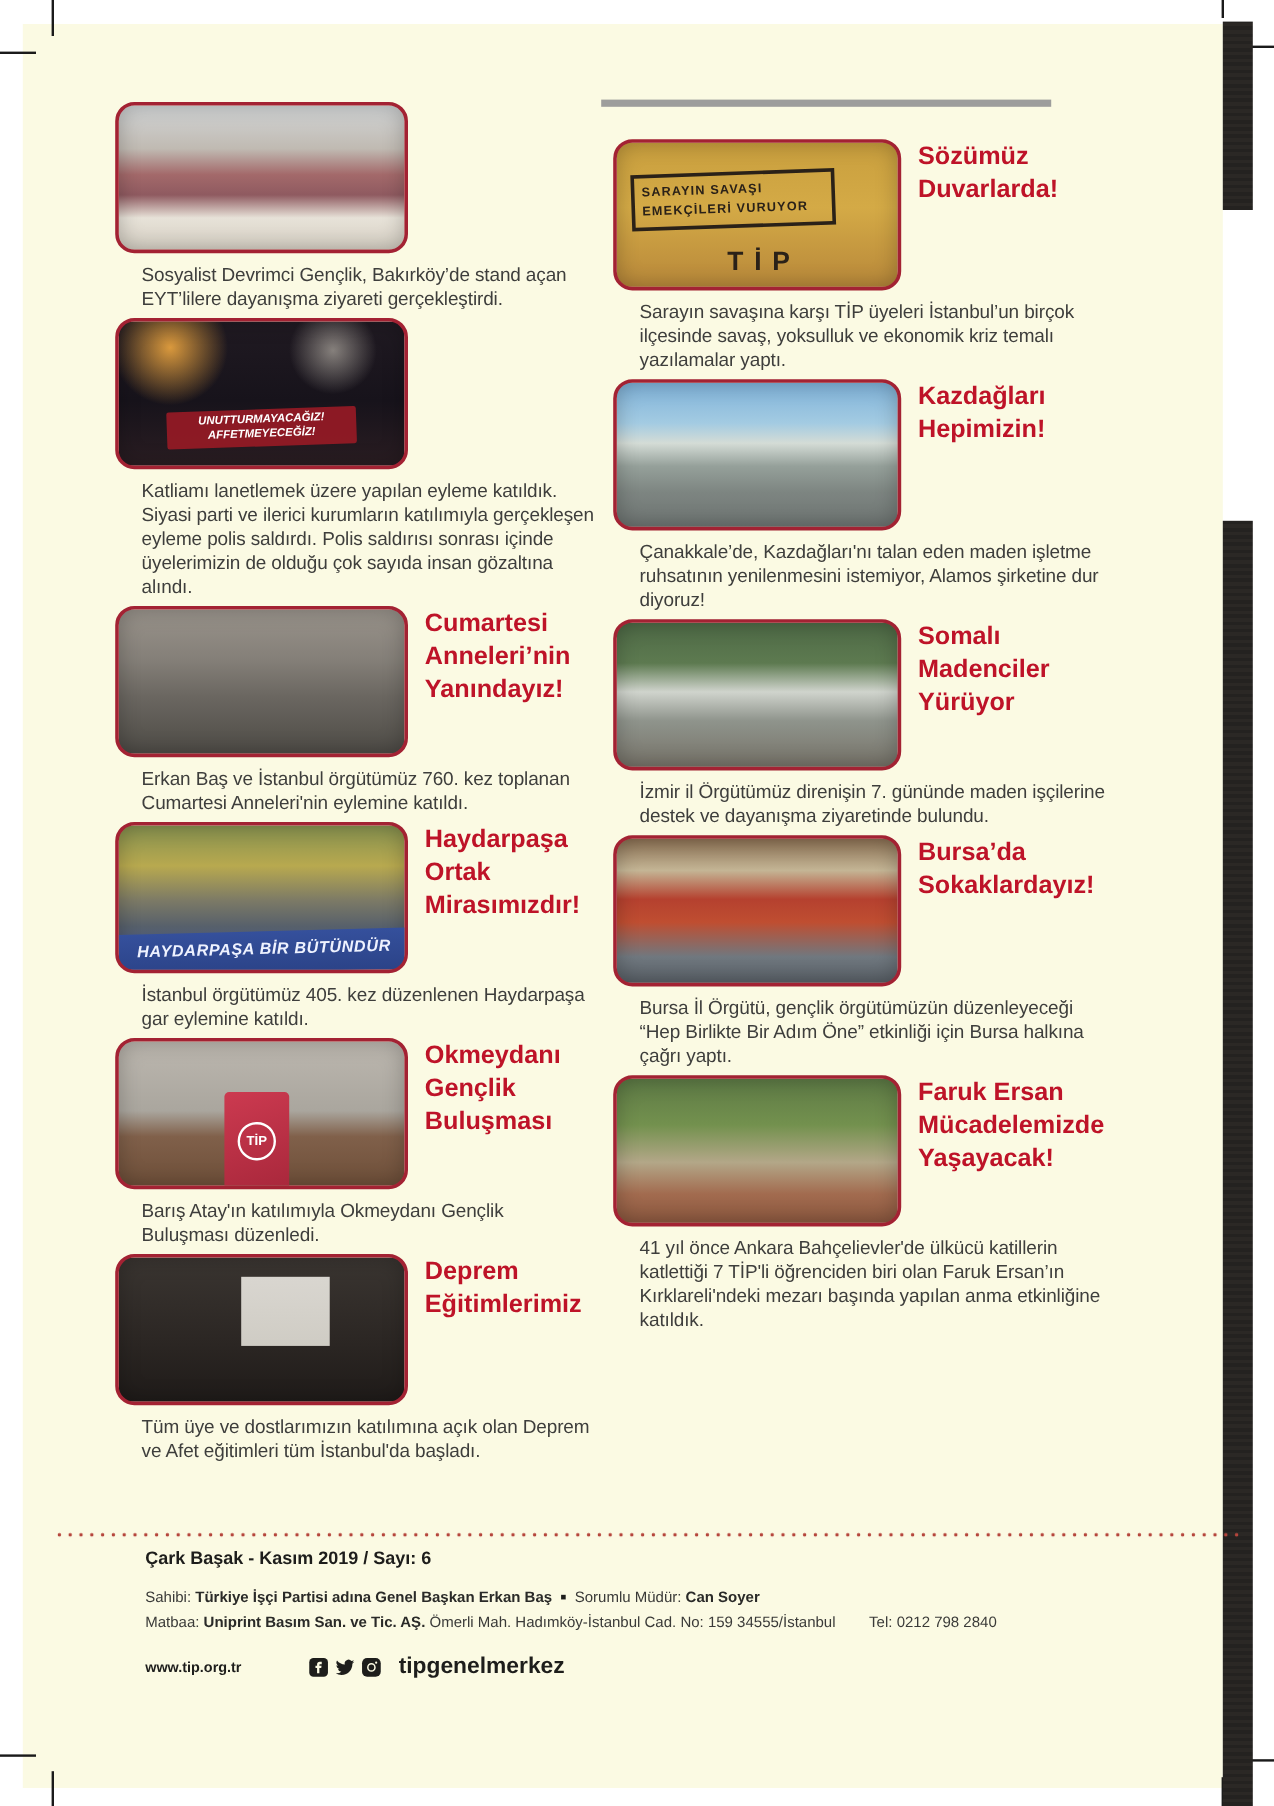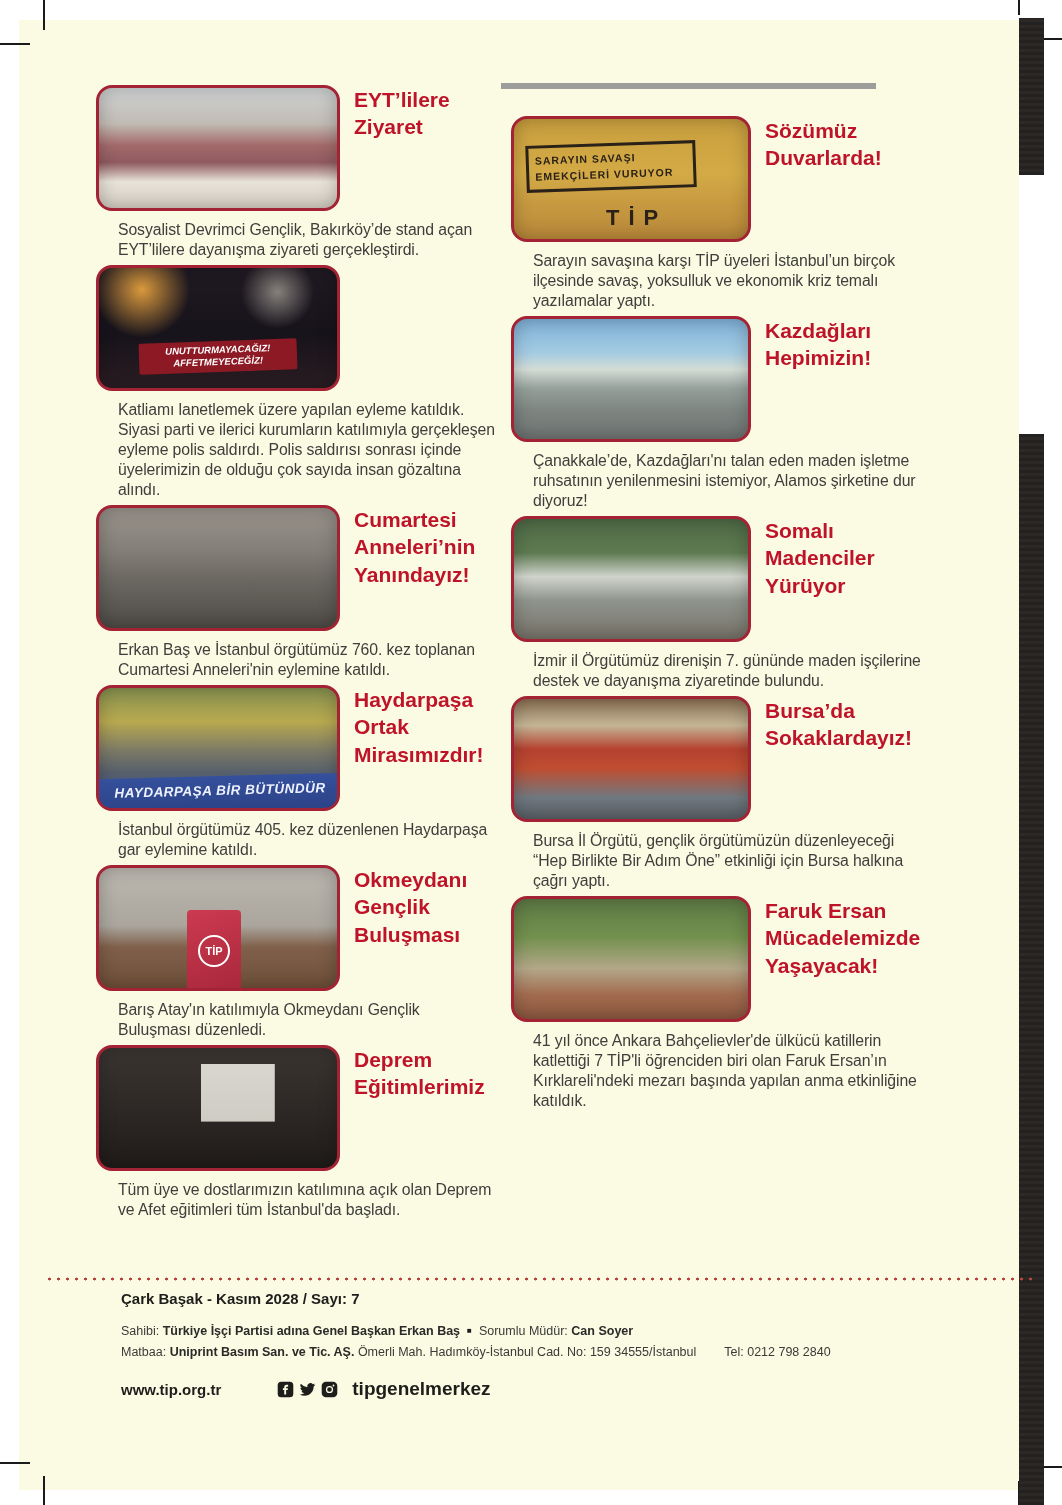--- a/index.html
+++ b/index.html
@@ -93,21 +93,21 @@
   .footer{position:absolute;left:45px;right:28px;top:1277px;}
   .dotted{height:4px;background:radial-gradient(circle,#b5453c 1.3px,rgba(0,0,0,0) 1.7px);
     background-size:9px 4px;background-repeat:repeat-x;}
   .footer-inner{padding-left:76px;padding-top:9px;}
   .issue{font-size:15px;font-weight:800;color:#1d1d1b;margin-bottom:14px;}
   .fline{margin:0 0 1px 0;font-size:12.5px;line-height:20px;color:#3a3a38;}
   .fline b{font-weight:700;color:#2a2a28;}
   .sq{font-size:8px;vertical-align:2px;margin:0 7px;color:#1d1d1b;}
   .tel{margin-left:28px;}
   .bottom-row{margin-top:16px;display:flex;align-items:center;}
-  .site{font-size:15px;font-weight:800;color:#1d1d1b;}
+  .site{font-size:12px;font-weight:800;color:#1d1d1b;}
   .social-icons{margin-left:56px;display:flex;gap:5px;align-items:center;}
   .handle{margin-left:14px;font-size:19px;font-weight:800;color:#1d1d1b;}
 </style>
 </head>
 <body>
 
 <div class="page"></div>
 
 <div class="crop cm-tl-v"></div>
 <div class="crop cm-tl-h"></div>
@@ -119,21 +119,20 @@
 <div class="crop cm-bl-v"></div>
 
 <div class="strip strip-top"></div>
 <div class="strip strip-bottom"></div>
 
 <div class="col col-left">
 
   <article class="item">
     <div class="item-row">
       <div class="photo p-eyt"></div>
-      <h2 class="hl">EYT’lilere Ziyaret</h2>
     </div>
     <p class="news-body">Sosyalist Devrimci Gençlik, Bakırköy’de stand açan EYT’lilere dayanışma ziyareti gerçekleştirdi.</p>
   </article>
 
   <article class="item">
     <div class="item-row">
       <div class="photo p-katliam">
         <div class="banner-katliam">UNUTTURMAYACAĞIZ! AFFETMEYECEĞİZ!</div>
       </div>
     </div>
@@ -228,21 +227,21 @@
       <h2 class="hl">Faruk Ersan Mücadelemizde Yaşayacak!</h2>
     </div>
     <p class="news-body">41 yıl önce Ankara Bahçelievler'de ülkücü katillerin katlettiği 7 TİP'li öğrenciden biri olan Faruk Ersan’ın Kırklareli'ndeki mezarı başında yapılan anma etkinliğine katıldık.</p>
   </article>
 
 </div>
 
 <div class="footer">
   <div class="dotted"></div>
   <div class="footer-inner">
-    <div class="issue">Çark Başak - Kasım 2028 / Sayı: 7</div>
+    <div class="issue">Çark Başak - Kasım 2019 / Sayı: 6</div>
     <p class="fline"><span>Sahibi: </span><b>Türkiye İşçi Partisi adına Genel Başkan Erkan Baş</b><span class="sq">■</span><span>Sorumlu Müdür: </span><b>Can Soyer</b></p>
     <p class="fline"><span>Matbaa: </span><b>Uniprint Basım San. ve Tic. AŞ.</b><span> Ömerli Mah. Hadımköy-İstanbul Cad. No: 159 34555/İstanbul</span><span class="tel">Tel: 0212 798 2840</span></p>
     <div class="bottom-row">
       <span class="site">www.tip.org.tr</span>
       <span class="social-icons">
         <svg width="17" height="17" viewBox="0 0 24 24">
             <rect x="1" y="1" width="22" height="22" rx="5" fill="#1d1d1b"></rect>
             <path d="M13.6 8.2h2.1V5.4h-2.3c-2 0-3.2 1.3-3.2 3.2v1.6H8.3v2.6h1.9V19h2.7v-6.2h2.2l.4-2.6h-2.6V9c0-.5.2-.8.7-.8z" fill="#fbfae3"></path>
           </svg>
         <svg width="17" height="17" viewBox="0 0 24 24">

